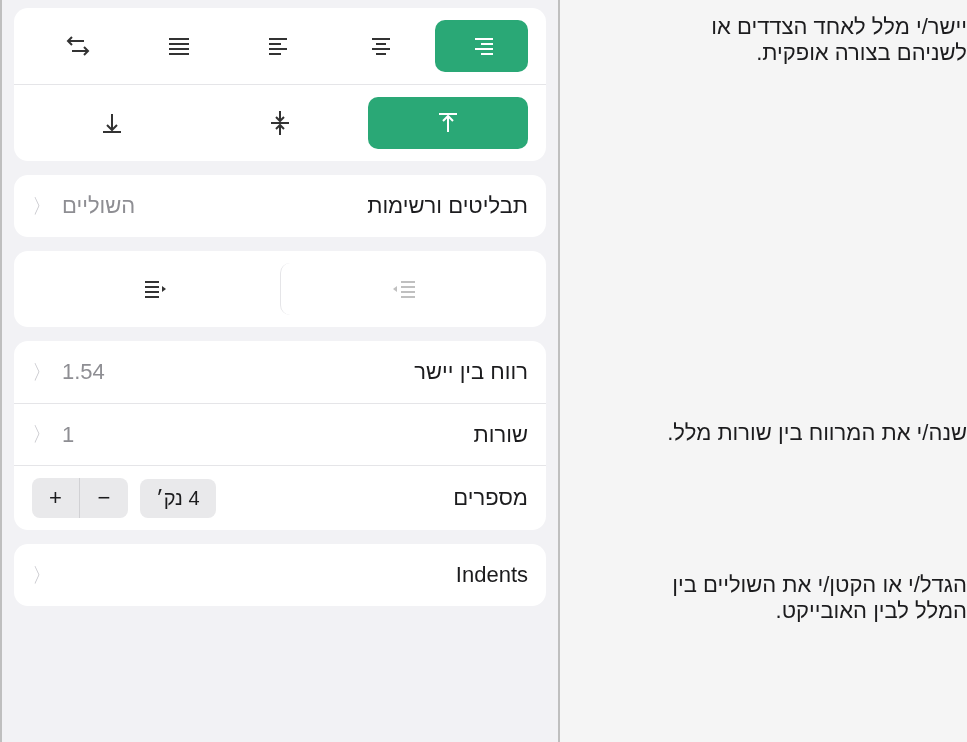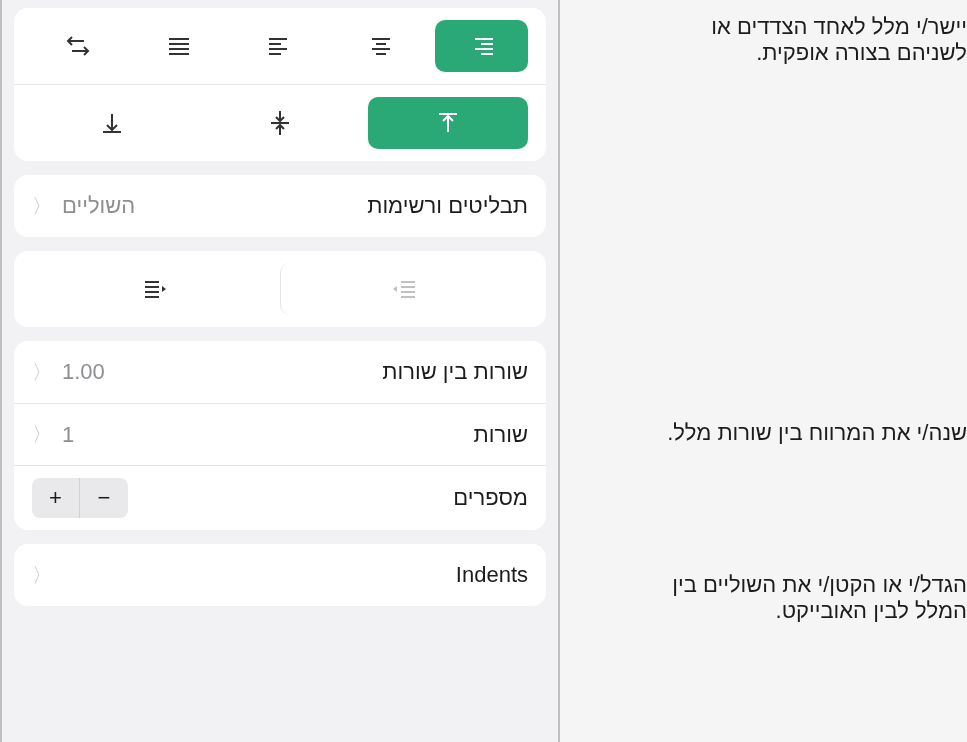--- a/index.html
+++ b/index.html
@@ -244,36 +244,37 @@
                 <line x1="2" y1="18" x2="16" y2="18"></line>
                 <polyline points="19,7 23,10 19,13" fill="#333" stroke="none"></polyline>
               </svg>
           </div>
         </div>
       </div>
     </div>
 
     <div class="card">
       <div class="row">
-        <span class="label-rtl">שורות בין שורות</span>
-        <div class="value-area">
-          <span>1.00</span>
+        <span class="label-rtl">רווח בין יישר</span>
+        <div class="value-area">
+          <span>1.54</span>
           <span class="chevron">〈</span>
         </div>
       </div>
       <div class="row">
         <span class="label-rtl">שורות</span>
         <div class="value-area">
           <span>1</span>
           <span class="chevron">〈</span>
         </div>
       </div>
       <div class="row">
         <span class="label-rtl">מספרים</span>
         <div class="value-area" style="gap:12px;">
+          <span class="pill">4 נק׳</span>
           <div class="stepper">
             <div class="stepper-btn">−</div>
             <div class="stepper-btn">+</div>
           </div>
         </div>
       </div>
     </div>
 
     <div class="card">
       <div class="row">

